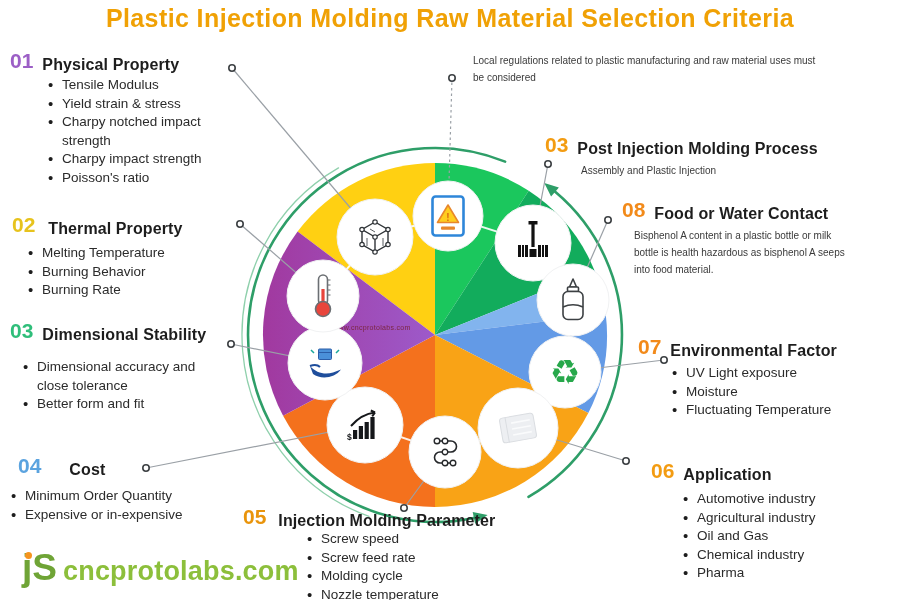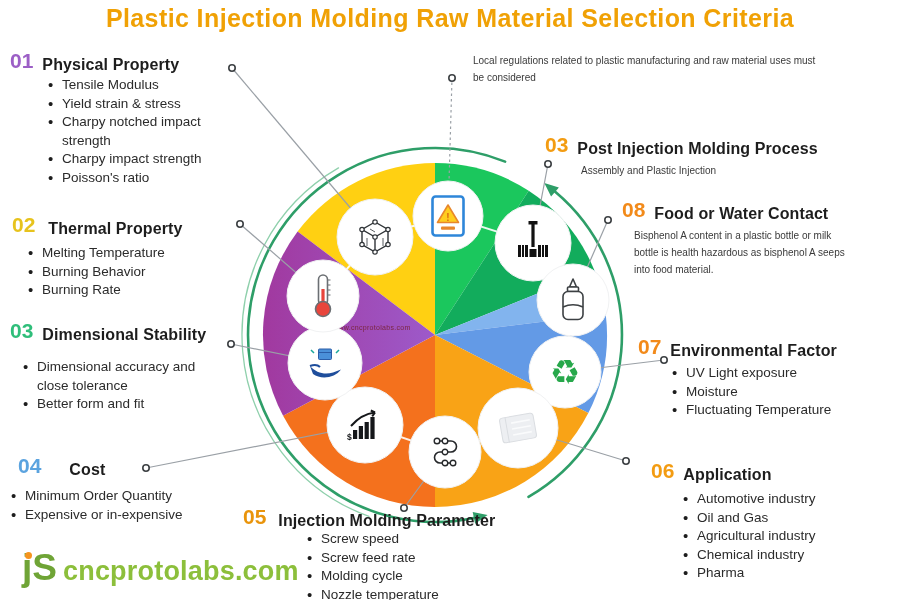--- a/index.html
+++ b/index.html
@@ -262,22 +262,22 @@
     </ul>
   </section>
 
   <section class="sec s06">
     <div class="hrow">
       <span class="num" style="color: rgb(243, 156, 18);">06</span>
       <h2>Application</h2>
     </div>
     <ul class="blist">
       <li>Automotive industry</li>
+      <li>Agricultural industry</li>
       <li>Oil and Gas</li>
-      <li>Agricultural industry</li>
       <li>Chemical industry</li>
       <li>Pharma</li>
     </ul>
   </section>
 
   <section class="sec s07">
     <div class="hrow">
       <span class="num" style="color: rgb(242, 138, 26);">07</span>
       <h2>Environmental Factor</h2>
     </div>

